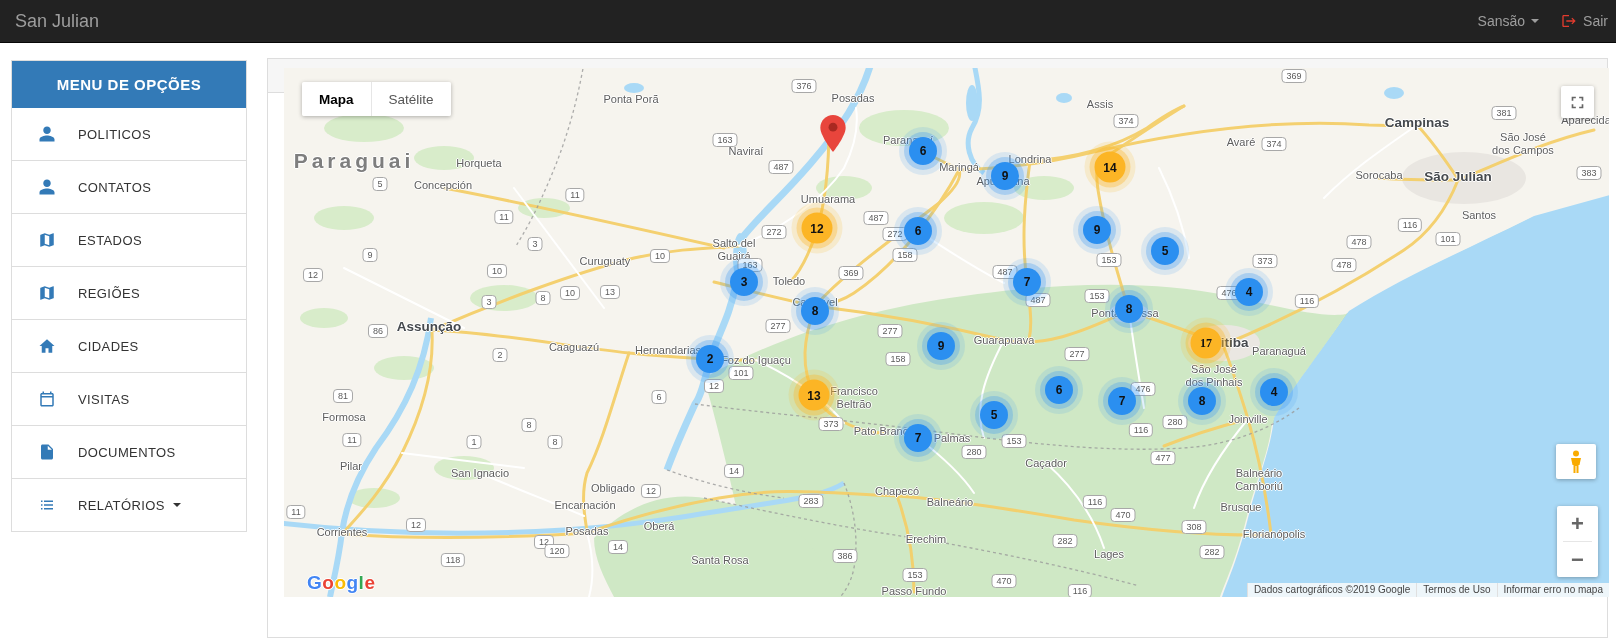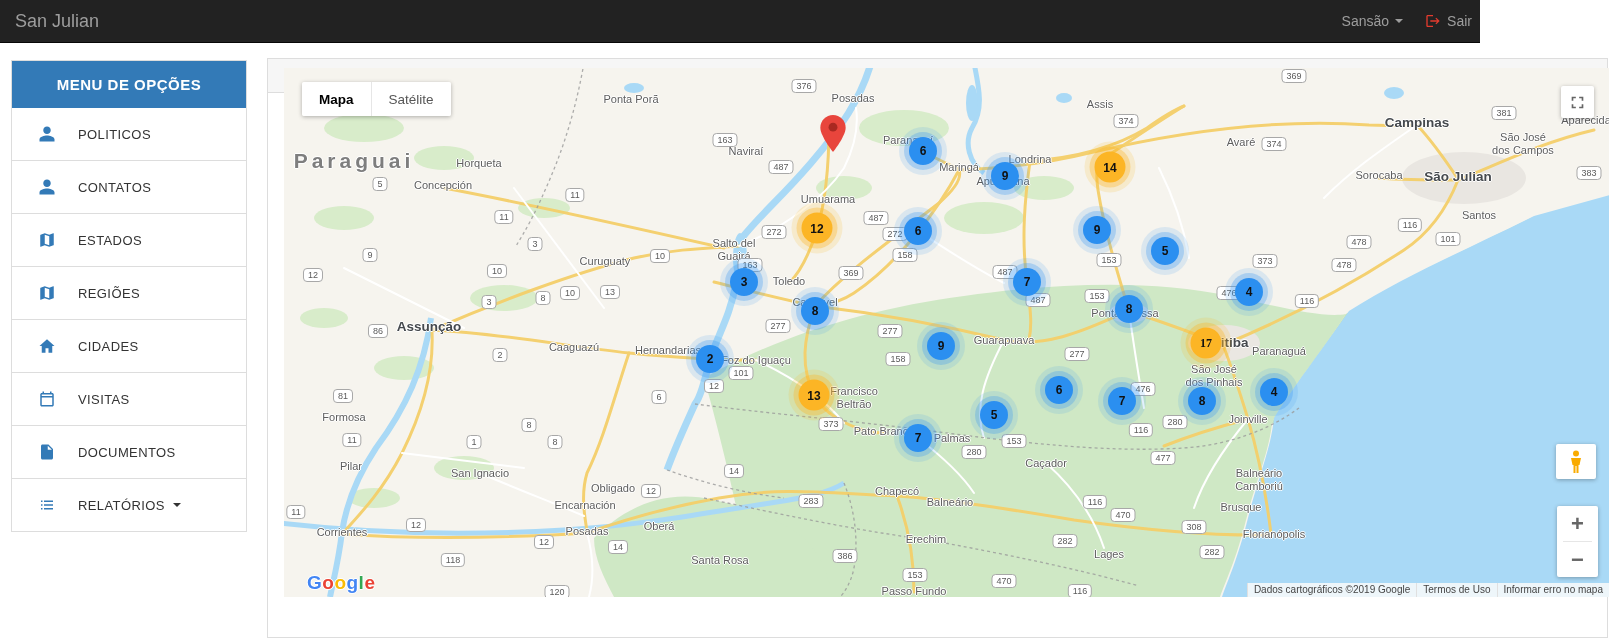--- a/index.html
+++ b/index.html
@@ -1,18 +1,18 @@
 <!DOCTYPE html>
 <html><head>
 <meta charset="utf-8">
 <style>
   html,body{margin:0;padding:0;background:#fff;width:1616px;height:638px;overflow:hidden;
     font-family:"Liberation Sans",sans-serif;}
   
-  .navbar{position:absolute;left:0;top:0;width:1480px;height:43px;background:#222;
+  .navbar{position:absolute;left:0;top:0;width:1616px;height:43px;background:#222;
     border-bottom:1px solid #080808;display:flex;align-items:center;justify-content:space-between;box-sizing:border-box;}
   .brand{color:#9d9d9d;font-size:18px;padding-left:15px;}
   .nav-right{display:flex;align-items:center;gap:22px;padding-right:8px;color:#9d9d9d;font-size:14px;}
   .nav-link{display:flex;align-items:center;gap:6px;cursor:pointer;}
   .caret{width:0;height:0;border-left:4px solid transparent;border-right:4px solid transparent;border-top:4px solid #9d9d9d;display:inline-block;}
   .logout-ic{width:16px;height:16px;fill:#e23b2e;}
   
   .sidebar{position:absolute;left:11px;top:60px;width:236px;background:#fff;border:1px solid #ddd;box-sizing:border-box;}
   .menu-header{background:#337ab7;color:#fff;font-size:15px;font-weight:bold;text-align:center;height:47px;line-height:47px;letter-spacing:.5px;}
   .menu-item{height:52px;display:flex;align-items:center;border-top:1px solid #ddd;cursor:pointer;background:#fff;}
@@ -351,21 +351,21 @@
         <div class="rbadge" style="left: 690px; top: 384px;">280</div>
         <div class="rbadge" style="left: 811px; top: 434px;">116</div>
         <div class="rbadge" style="left: 839px; top: 447px;">470</div>
         <div class="rbadge" style="left: 910px; top: 459px;">308</div>
         <div class="rbadge" style="left: 781px; top: 473px;">282</div>
         <div class="rbadge" style="left: 928px; top: 484px;">282</div>
         <div class="rbadge" style="left: 367px; top: 423px;">12</div>
         <div class="rbadge" style="left: 260px; top: 474px;">12</div>
         <div class="rbadge" style="left: 132px; top: 457px;">12</div>
         <div class="rbadge" style="left: 334px; top: 479px;">14</div>
-        <div class="rbadge" style="left: 273px; top: 524px;">120</div>
+        <div class="rbadge" style="left: 273px; top: 483px;">120</div>
         <div class="rbadge" style="left: 169px; top: 492px;">118</div>
         <div class="rbadge" style="left: 631px; top: 507px;">153</div>
         <div class="rbadge" style="left: 720px; top: 513px;">470</div>
         <div class="rbadge" style="left: 796px; top: 523px;">116</div>
         <div class="rbadge" style="left: 561px; top: 488px;">386</div>
         <div class="rbadge" style="left: 12px; top: 444px;">11</div>
       </div>
     <div id="markers-layer">
         <div class="cluster blue" style="left: 639px; top: 83px;">6</div>
         <div class="cluster blue" style="left: 721px; top: 108px;">9</div>

